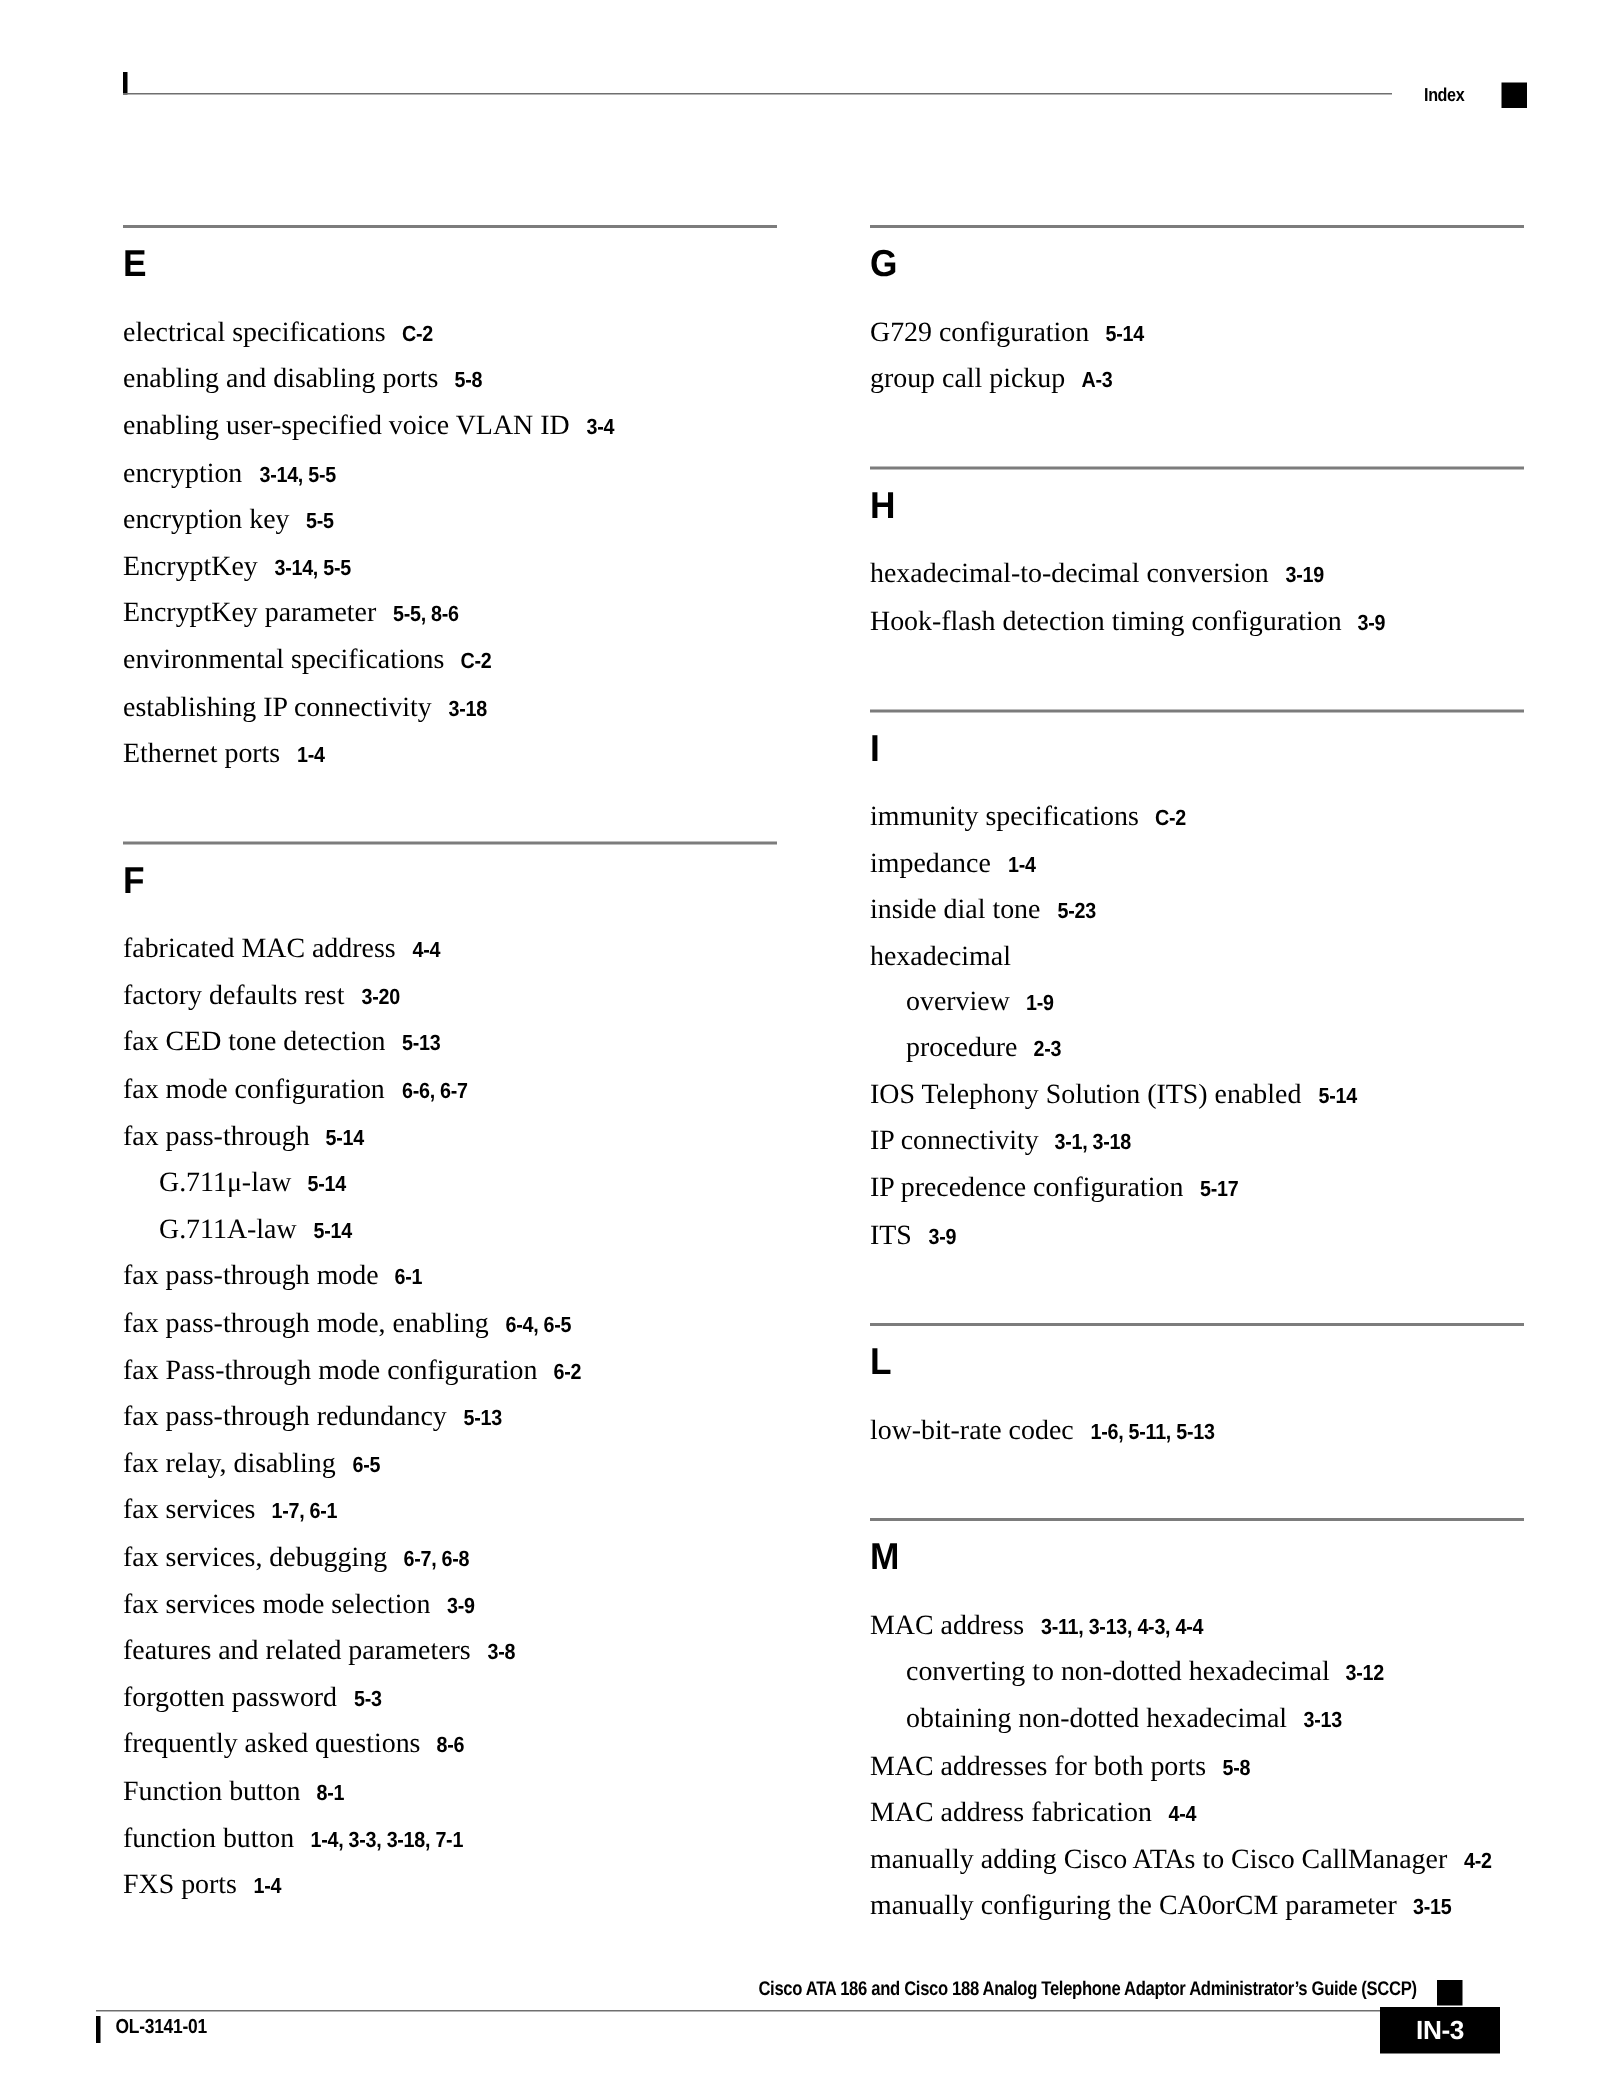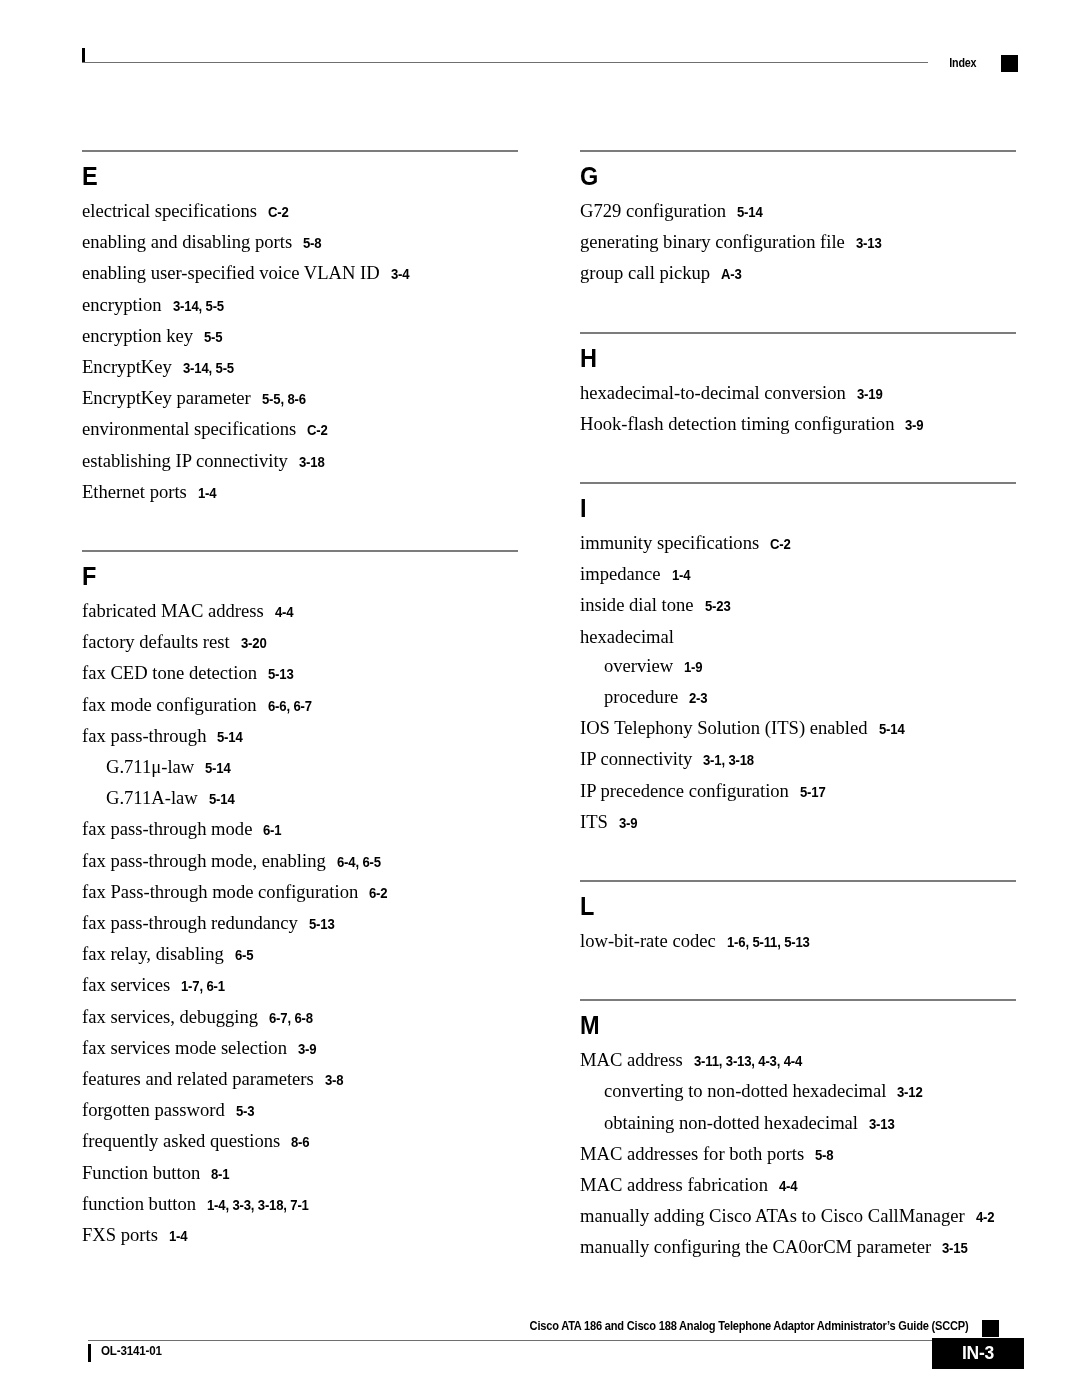--- a/index.html
+++ b/index.html
@@ -86,21 +86,21 @@
   .letter-heading {
     font-family: "Liberation Sans", "DejaVu Sans", sans-serif;
     font-weight: bold;
     font-size: 25px;
     line-height: 1;
     margin-top: 12px;
     transform: scaleX(0.94);
     transform-origin: left center;
   }
   .entries {
-    margin-top: 7px;
+    margin-top: 18px;
   }
   .entry {
     font-size: 18.6px;
     line-height: 29.2px;
     white-space: nowrap;
   }
   .entry.sub { padding-left: 24px; }
   .entry .term { }
   .entry .refs {
     font-family: "Liberation Sans", "DejaVu Sans", sans-serif;
@@ -110,21 +110,21 @@
     margin-left: 11px;
     transform: scaleX(0.9);
     display: inline-block;
     transform-origin: left center;
   }
   .group-gap { height: 42px; }
 
   
   .page-footer {
     position: absolute;
-    left: 88px;
+    left: 64px;
     top: 1318px;
     width: 936px;
     height: 62px;
   }
   .footer-title {
     position: absolute;
     right: 56px;
     top: 0px;
     font-family: "Liberation Sans", "DejaVu Sans", sans-serif;
     font-weight: bold;
@@ -167,21 +167,21 @@
     font-size: 13.5px;
     letter-spacing: -0.2px;
     transform: scaleX(0.86);
     transform-origin: left center;
     white-space: nowrap;
   }
   .footer-pagebox {
     position: absolute;
     right: 0;
     top: 20px;
-    width: 92px;
+    width: 80px;
     height: 31px;
     background: #000000;
     color: #ffffff;
     font-family: "Liberation Sans", "DejaVu Sans", sans-serif;
     font-weight: bold;
     font-size: 17.5px;
     display: flex;
     align-items: center;
     justify-content: center;
     letter-spacing: -0.3px;
@@ -243,21 +243,20 @@
           <div class="entry"><span class="term">FXS ports</span><span class="refs">1-4</span></div>
         </div>
       </div>
     </div>
   <div class="column column-right">
       <div class="letter-group">
         <div class="letter-rule"></div>
         <div class="letter-heading">G</div>
         <div class="entries">
           <div class="entry"><span class="term">G729 configuration</span><span class="refs">5-14</span></div>
-          <div class="entry"><span class="term">generating binary configuration file</span><span class="refs">3-13</span></div>
           <div class="entry"><span class="term">group call pickup</span><span class="refs">A-3</span></div>
         </div>
       </div>
       <div class="group-gap"></div>
       <div class="letter-group">
         <div class="letter-rule"></div>
         <div class="letter-heading">H</div>
         <div class="entries">
           <div class="entry"><span class="term">hexadecimal-to-decimal conversion</span><span class="refs">3-19</span></div>
           <div class="entry"><span class="term">Hook-flash detection timing configuration</span><span class="refs">3-9</span></div>

